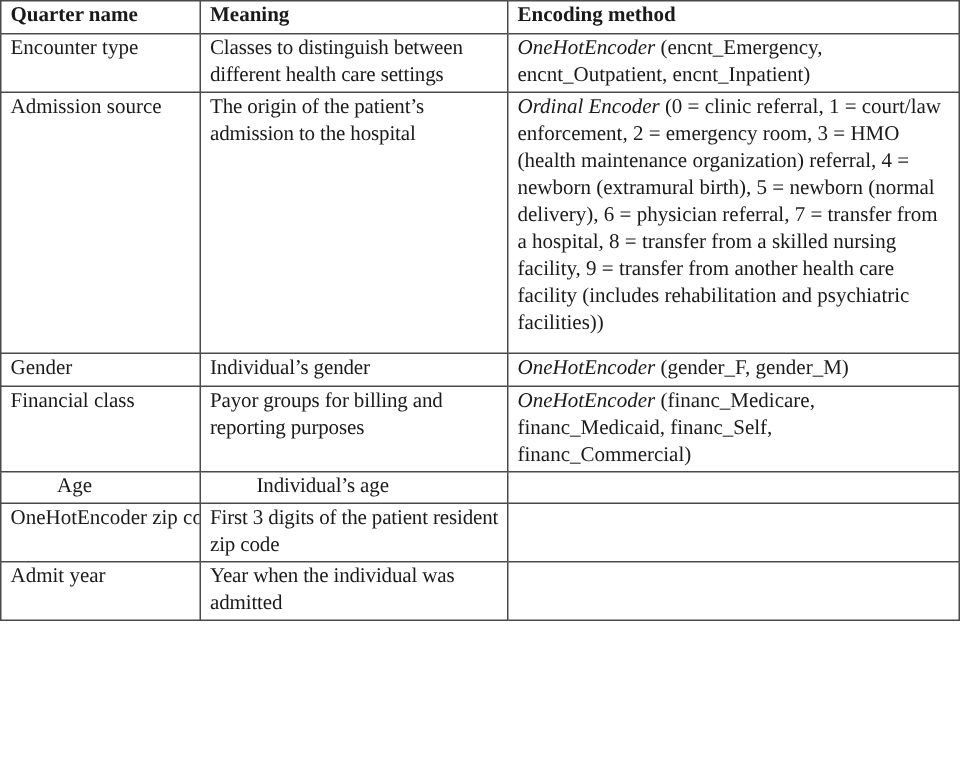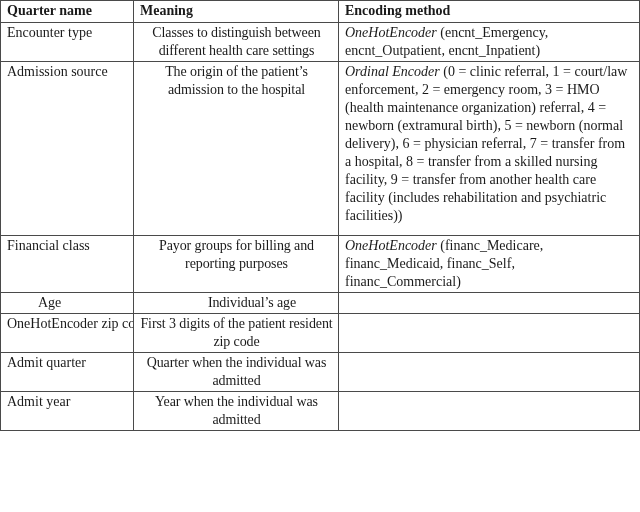--- a/index.html
+++ b/index.html
@@ -30,21 +30,21 @@
       vertical-align: top;
       text-align: left;
       overflow: hidden;
     }
     th {
       font-weight: bold;
       padding-top: 1px;
       padding-bottom: 2px;
     }
     td.c1 { white-space: nowrap; }
-    td.c2 { white-space: normal; letter-spacing: -0.1px; text-align: center; }
+    td.c2 { white-space: normal; letter-spacing: -0.1px; }
     .enc-name { font-style: italic; }
     tr.h-header td, tr.h-header th { height: 18px; }
     tr.r0 td { height: 34px; }
     tr.r1 td { height: 171px; }
     tr.r2 td { height: 33px; }
     tr.r3 td { height: 33px; }
     tr.r4 td { height: 19px; }
     tr.r5 td { height: 53px; }
     tr.r6 td { height: 14px; padding-left: 37px; }
     tr.r7 td { height: 34px; }
@@ -71,39 +71,39 @@
     <tr class="r0">
       <td class="c1">Encounter type</td>
       <td class="c2">Classes to distinguish between different health care settings</td>
       <td class="c3"><span class="enc-name">OneHotEncoder</span><span> (encnt_Emergency, encnt_Outpatient, encnt_Inpatient)</span></td>
     </tr>
     <tr class="r1">
       <td class="c1">Admission source</td>
       <td class="c2">The origin of the patient’s admission to the hospital</td>
       <td class="c3"><span class="enc-name">Ordinal Encoder</span><span> (0 = clinic referral, 1 = court/law enforcement, 2 = emergency room, 3 = HMO (health maintenance organization) referral, 4 = newborn (extramural birth), 5 = newborn (normal delivery), 6 = physician referral, 7 = transfer from a hospital, 8 = transfer from a skilled nursing facility, 9 = transfer from another health care facility (includes rehabilitation and psychiatric facilities))</span></td>
     </tr>
+    <tr class="r4">
+      <td class="c1">Gender</td>
+      <td class="c2">Individual’s gender</td>
+      <td class="c3"><span class="enc-name">OneHotEncoder</span><span> (gender_F, gender_M)</span></td>
+    </tr>
     <tr class="r5">
       <td class="c1">Financial class</td>
       <td class="c2">Payor groups for billing and reporting purposes</td>
       <td class="c3"><span class="enc-name">OneHotEncoder</span><span> (financ_Medicare, financ_Medicaid, financ_Self, financ_Commercial)</span></td>
     </tr>
     <tr class="r6">
       <td class="c1">Age</td>
       <td class="c2">Individual’s age</td>
       <td class="c3"><span class="enc-name"></span><span></span></td>
     </tr>
     <tr class="r7">
       <td class="c1">OneHotEncoder zip code</td>
       <td class="c2">First 3 digits of the patient resident zip code</td>
       <td class="c3"><span class="enc-name"></span><span></span></td>
     </tr>
-    <tr class="r8">
-      <td class="c1">Admit quarter</td>
-      <td class="c2">Quarter when the individual was admitted</td>
-      <td class="c3"><span class="enc-name"></span><span></span></td>
-    </tr>
     <tr class="r9">
       <td class="c1">Admit year</td>
       <td class="c2">Year when the individual was admitted</td>
       <td class="c3"><span class="enc-name"></span><span></span></td>
     </tr>
   </tbody>
 </table>
 
 </body></html>

